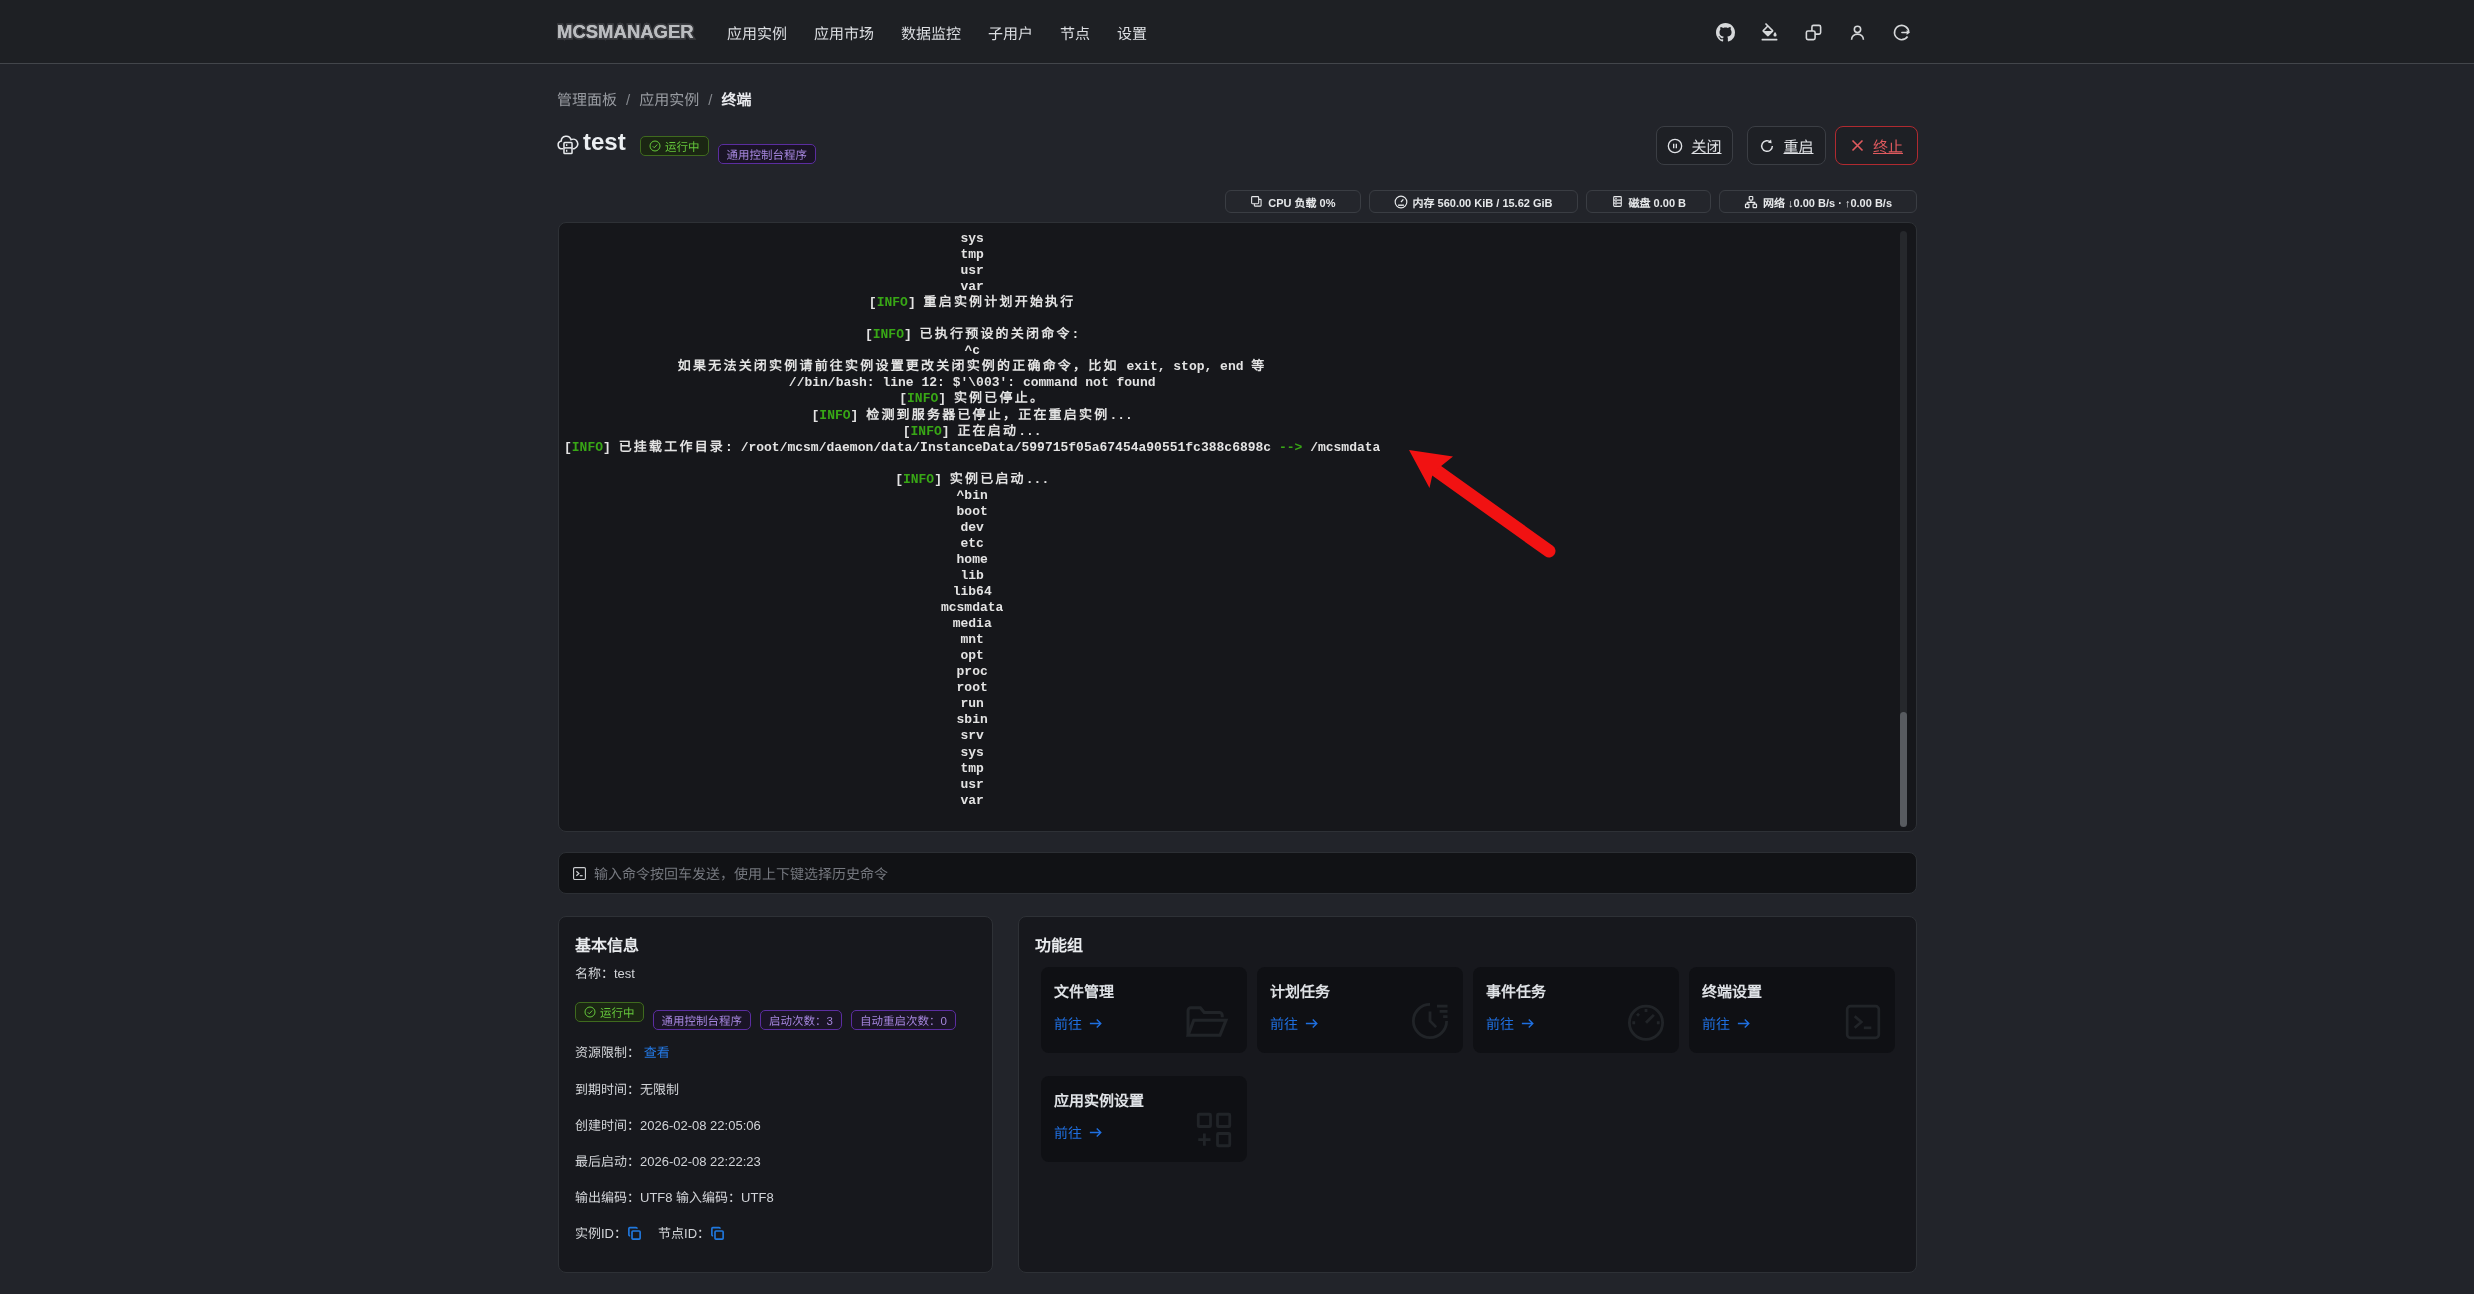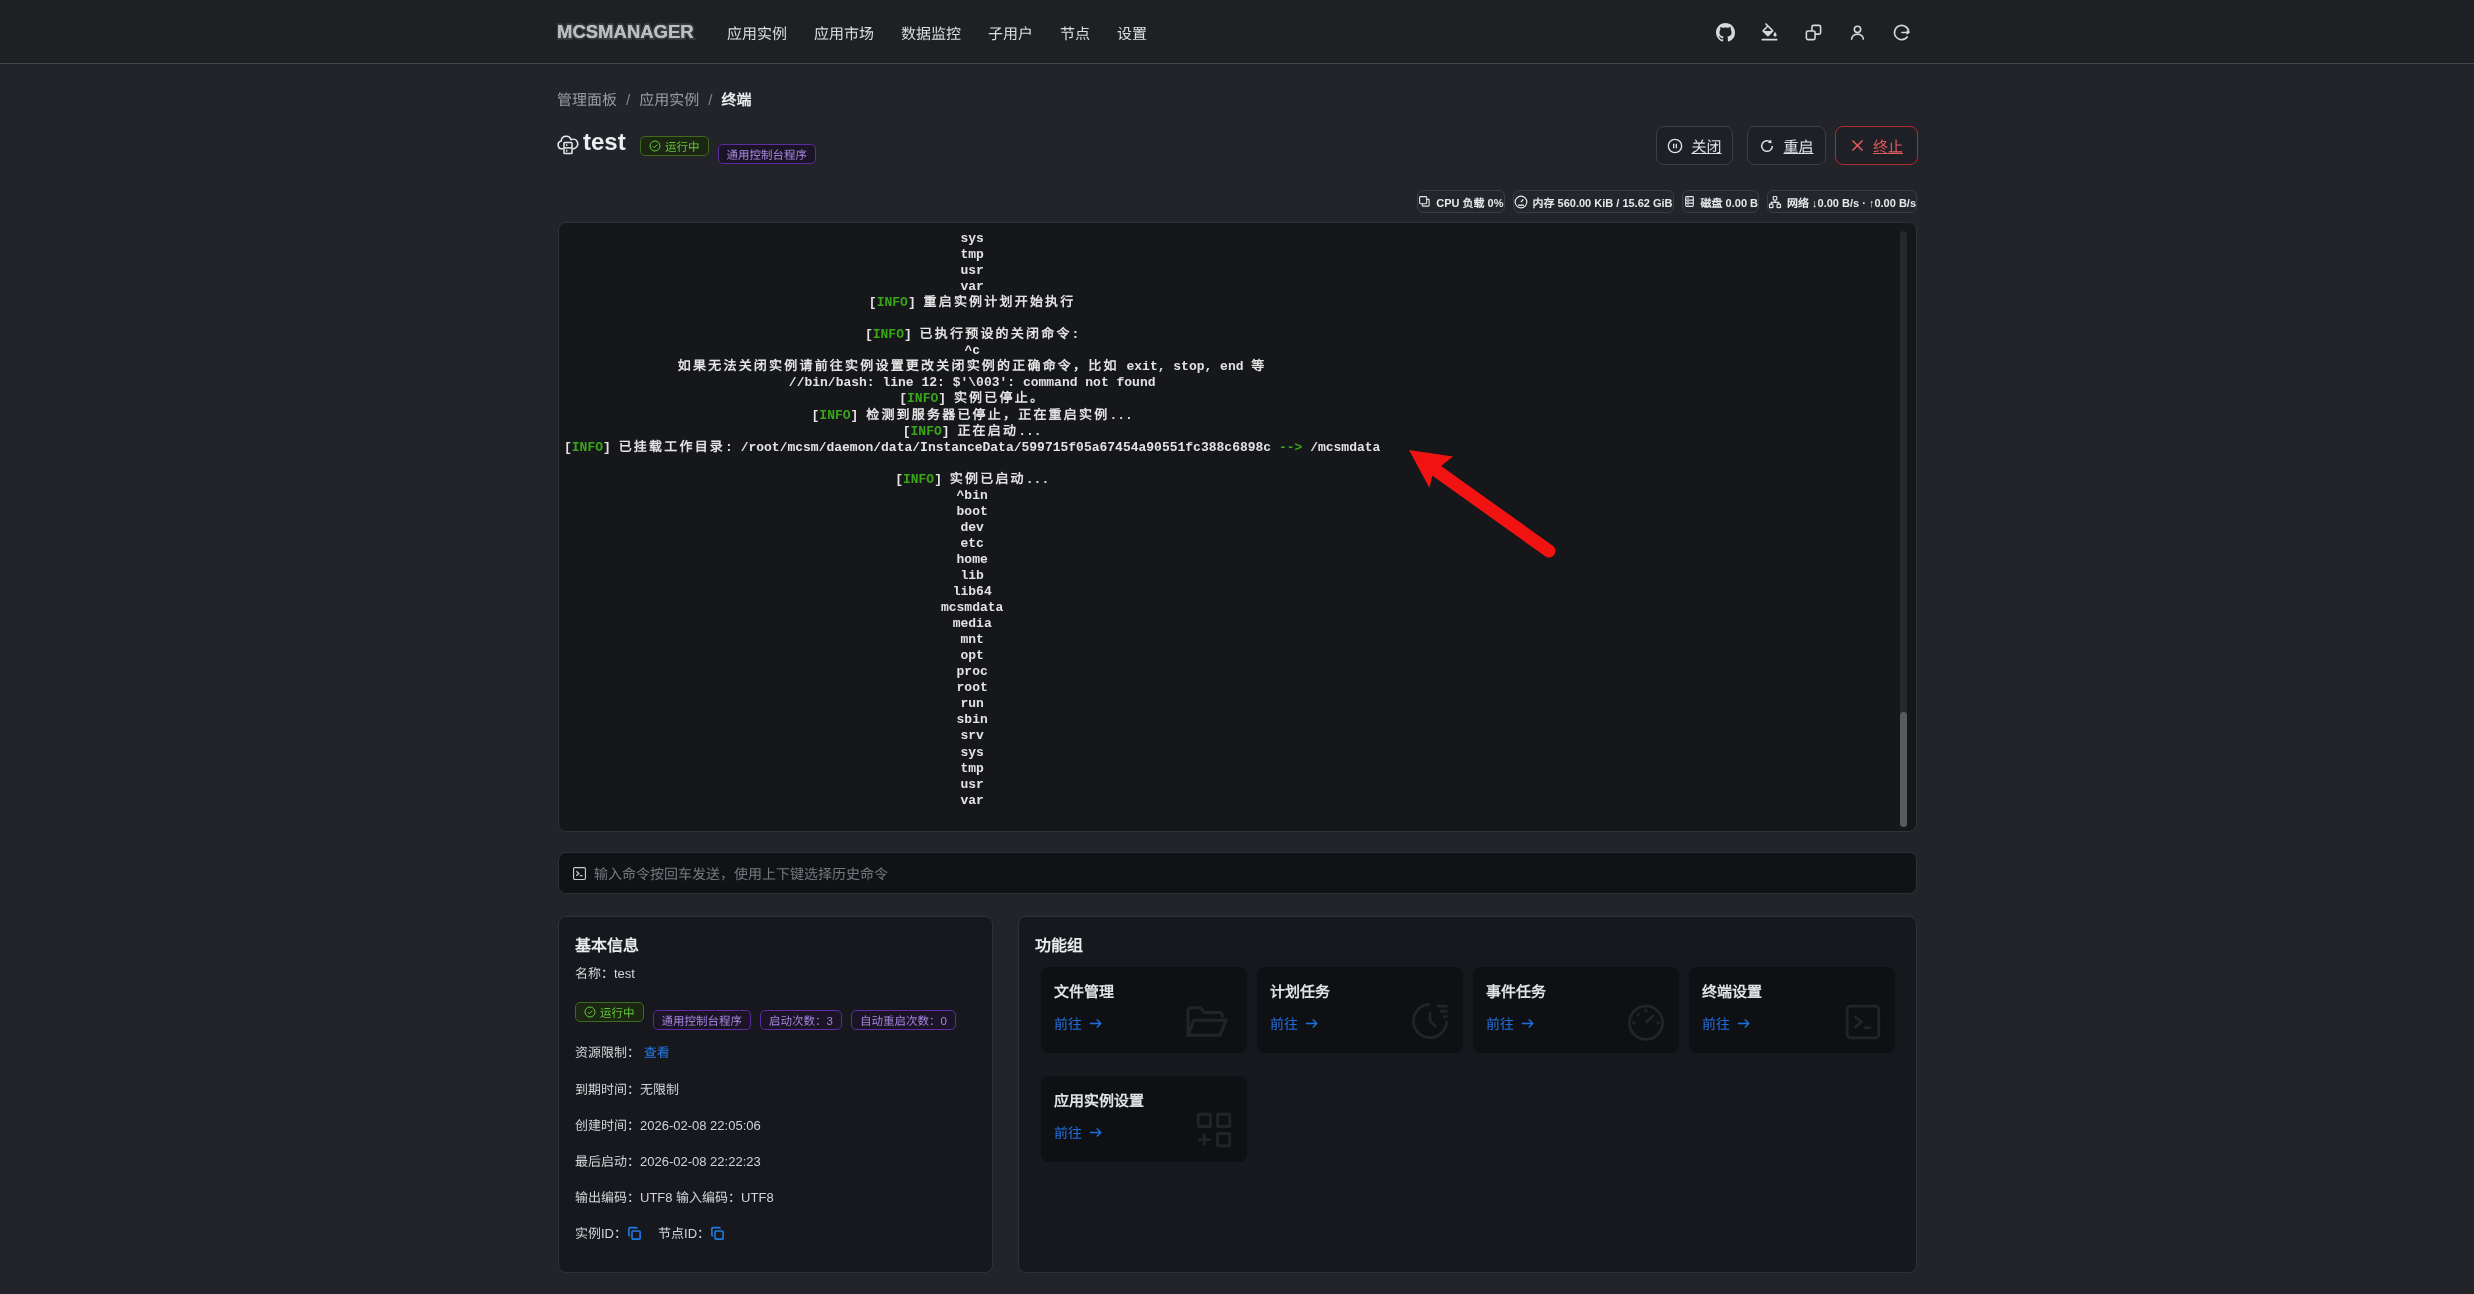--- a/index.html
+++ b/index.html
@@ -28,21 +28,21 @@
   .badge { display:inline-flex; align-items:center; gap:4px; height:20px; padding:0 8px; border-radius:5px; font-size:11.5px; white-space:nowrap; }
   .badge.green { color:#65c73c; border:1px solid #3f6a1e; background:#1b2613; }
   .badge.purple { color:#a586dd; border:1px solid #5b2da0; background:#1a1426;margin-top:8px; }
   .tbadges { position:absolute; left:83px; top:10px; display:flex; gap:9px; }
 
   .btn { position:absolute; top:0; height:39px; border-radius:8px; background:#1e2025; border:1px solid #3b3e44; color:#dfe1e5; font-size:15px; display:flex; align-items:center; justify-content:center; gap:8px;text-decoration:underline; }
   .btn.danger { border-color:#b02a30; color:#e05a5e; background:#1e2025; }
 
   
   .stats { position:absolute; right:0; top:190px; display:flex; gap:8px; }
-  .stat { height:23px; display:inline-flex; align-items:center; gap:5px; padding:0 0; background:#24262c; border:1px solid #3a3d43; border-radius:6px; font-size:11px; font-weight:700; color:#e6e8ea; white-space:nowrap; }
+  .stat { height:23px; display:inline-flex; align-items:center; gap:5px; padding:0 24px; background:#24262c; border:1px solid #3a3d43; border-radius:6px; font-size:11px; font-weight:700; color:#e6e8ea; white-space:nowrap; }
 
   
   .term { position:absolute; left:1px; top:222px; width:1359px; height:610px; background:#16171b; border:1px solid #2e3136; border-radius:8px; }
   .term pre { position:absolute; left:5px; top:8px; font-family:"Liberation Mono", monospace; font-size:13px; font-weight:700; line-height:16.05px; color:#e3e3e3; }
   .g { color:#38a716; }
   .cj { letter-spacing:2.2px; }
   .sbtrack { position:absolute; right:9px; top:8px; width:7px; height:594px; background:#26282c; border-radius:4px; }
   .sbthumb { position:absolute; left:0; width:7px; top:481px; height:115px; background:#585b60; border-radius:4px; }
 
   

